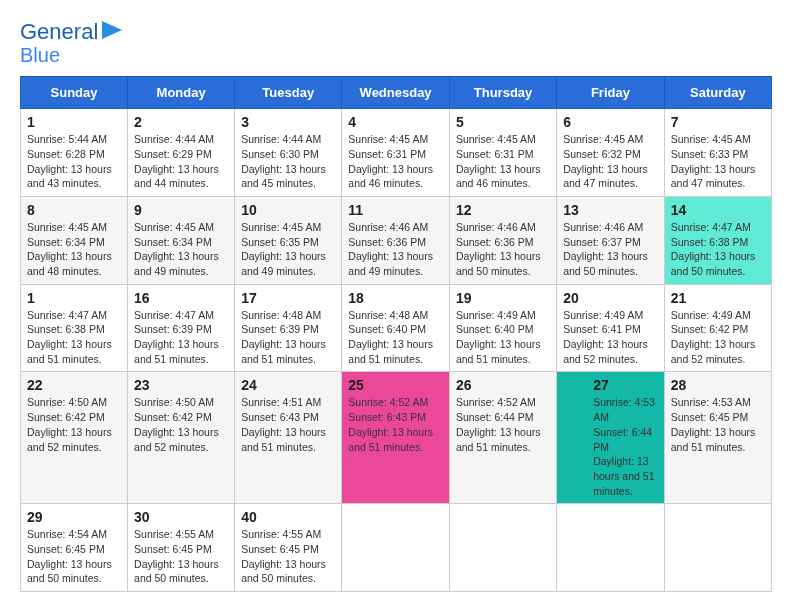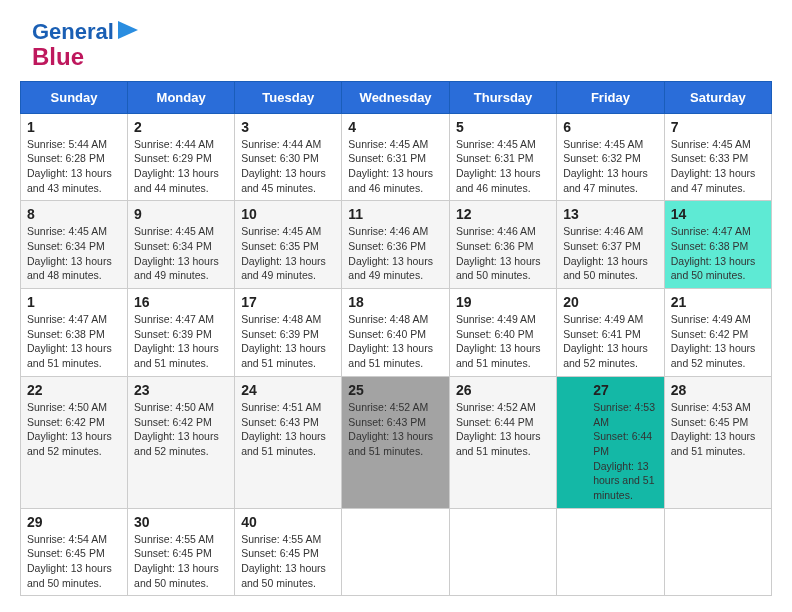--- a/index.html
+++ b/index.html
@@ -16,24 +16,23 @@
       align-items: flex-start;
       margin-bottom: 10px;
     }
     .logo {
       display: flex;
       flex-direction: column;
       align-items: flex-start;
     }
     .logo-text {
       font-size: 22px;
-      font-weight: bold;
+      font-weight: normal;
       color: #333;
       line-height: 1.1;
-      margin-left: 12px;
     }
     .logo-line1 { display: flex; align-items: center; }
     .title-area { text-align: right; }
     .main-title {
       font-size: 36px;
       font-weight: bold;
       color: #333;
     }
     .subtitle {
       font-size: 16px;
@@ -89,21 +88,21 @@
       <span class="logo-text">
         <span style="color:#1a5fb4;">General</span>
       </span>
       <span style="display:inline-block; margin-left:4px;">
         <svg width="20" height="18" viewBox="0 0 20 18">
           <polygon points="0,0 20,9 0,18" fill="#2a8de0"></polygon>
         </svg>
       </span>
     </div>
     <div>
-      <span class="logo-text" style="color:#be185d; font-size:24px;">Blue</span>
+      <span class="logo-text" style="color:#3b82f6; font-size:20px;">Blue</span>
     </div>
   </div>
   <div class="title-area">
     <div class="main-title"></div>
     <div class="subtitle"></div>
   </div>
 </div>
 
 <table class="calendar">
   <thead>
@@ -214,21 +213,21 @@
         <span class="day-info">Sunrise: 4:50 AM<br>Sunset: 6:42 PM<br>Daylight: 13 hours and 52 minutes.</span>
       </td>
         <td style="background: rgb(245, 245, 245); margin-top: 22px;">
         <span class="day-num">23</span>
         <span class="day-info">Sunrise: 4:50 AM<br>Sunset: 6:42 PM<br>Daylight: 13 hours and 52 minutes.</span>
       </td>
         <td style="background: rgb(245, 245, 245);">
         <span class="day-num">24</span>
         <span class="day-info">Sunrise: 4:51 AM<br>Sunset: 6:43 PM<br>Daylight: 13 hours and 51 minutes.</span>
       </td>
-        <td style="background: #a3a3a3; margin-top: 48px;">
+        <td style="background: #ec4899; margin-top: 48px;">
         <span class="day-num">25</span>
         <span class="day-info">Sunrise: 4:52 AM<br>Sunset: 6:43 PM<br>Daylight: 13 hours and 51 minutes.</span>
       </td>
         <td style="background: rgb(245, 245, 245); margin-top: 11px;">
         <span class="day-num">26</span>
         <span class="day-info">Sunrise: 4:52 AM<br>Sunset: 6:44 PM<br>Daylight: 13 hours and 51 minutes.</span>
       </td>
         <td style="background: #14b8a6; padding-left: 36px;">
         <span class="day-num">27</span>
         <span class="day-info">Sunrise: 4:53 AM<br>Sunset: 6:44 PM<br>Daylight: 13 hours and 51 minutes.</span>

